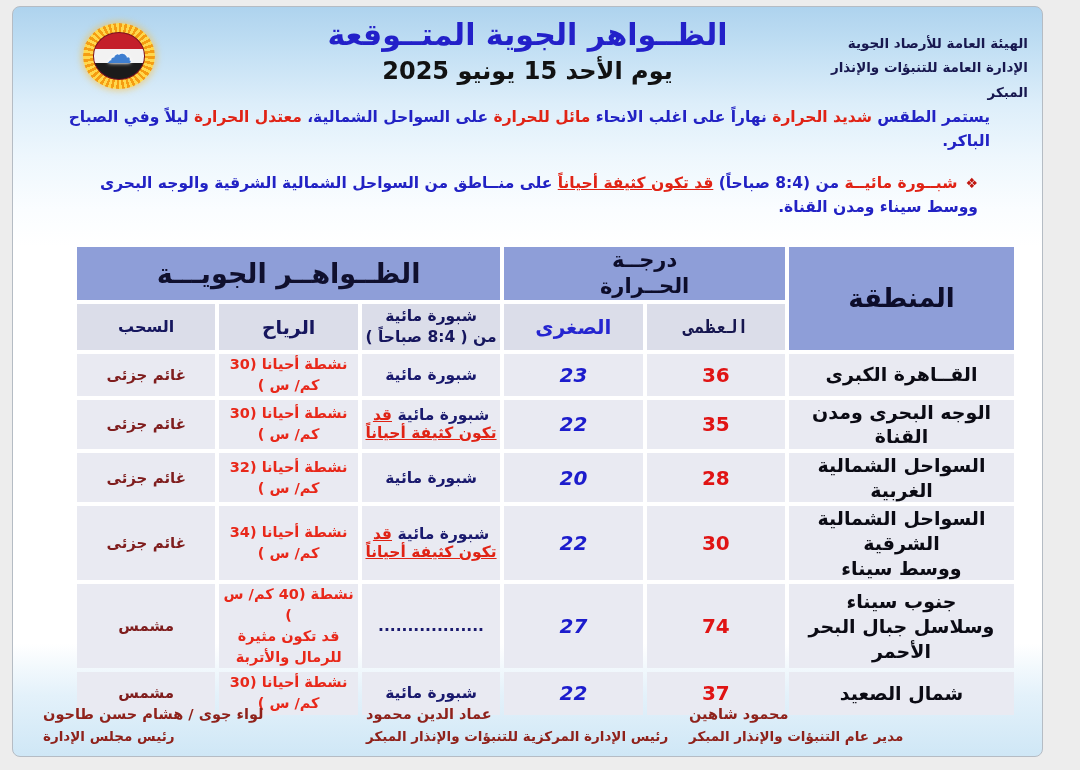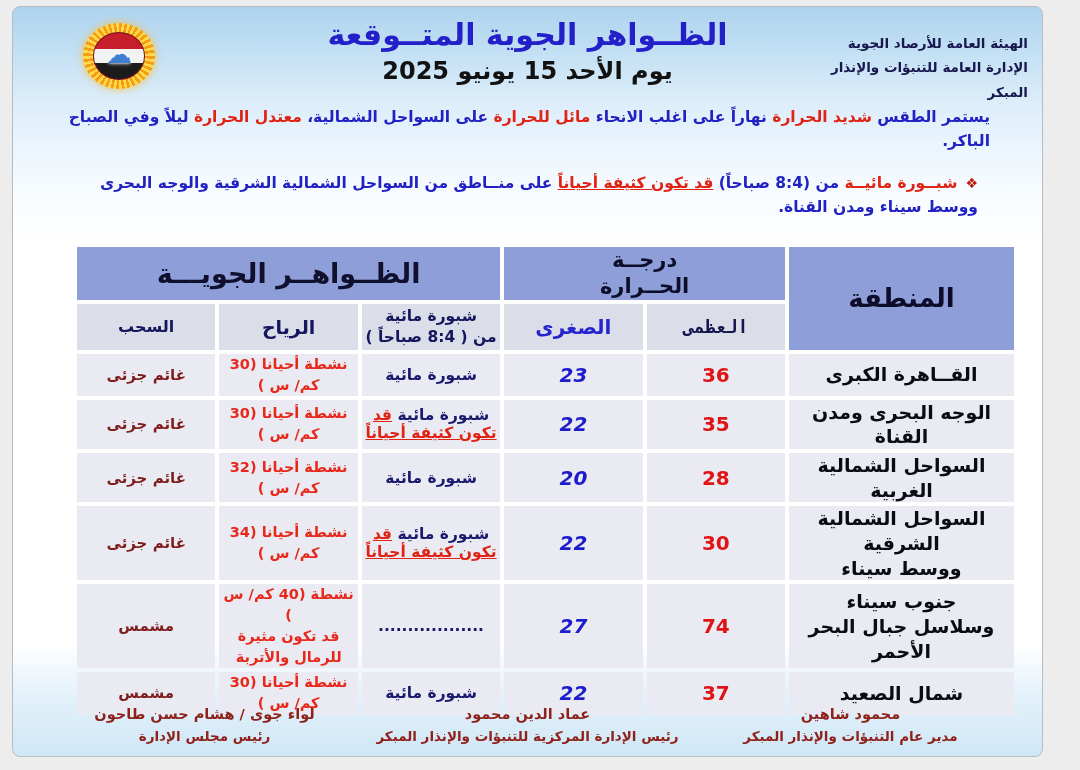--- a/index.html
+++ b/index.html
@@ -98,21 +98,21 @@
   td.wind { color: #e8281a; font-size: 14.5px; white-space: pre-line; line-height: 1.45; }
   td.cloud{ color: #7f1d1d; font-size: 15px; }
   tr.tall td { height: 56px; }
 
   
   .footer {
     position: absolute; bottom: 12px; left: 0; right: 0;
     display: flex; flex-direction: row;
     padding: 0 30px;
   }
-  .sig { flex: 1; text-align: center; }
+  .sig { flex: 1; text-align: left; }
   .sig .name  { color: #8f221b; font-size: 14.5px; font-weight: bold; }
   .sig .role  { color: #8f221b; font-size: 13.5px; font-weight: bold; margin-top: 6px; }
 </style>
 </head>
 <body>
 
 <div class="document">
 
   <div class="hdr">
     <div class="logo">

